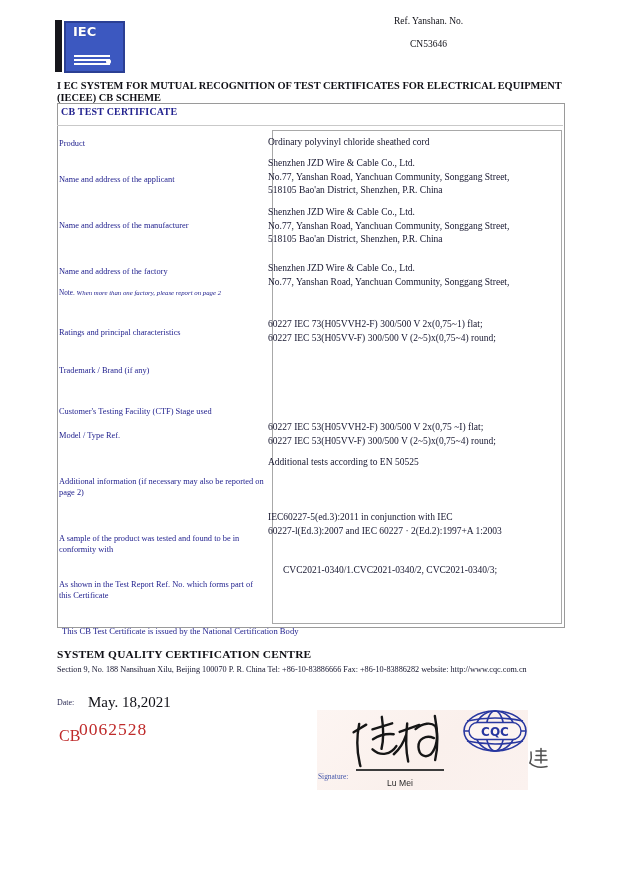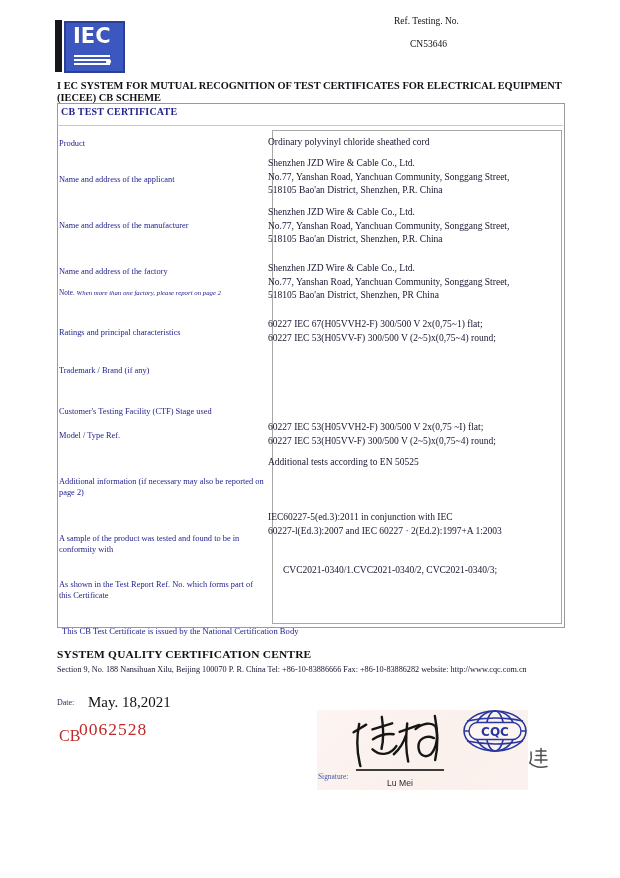--- a/index.html
+++ b/index.html
@@ -3,21 +3,21 @@
 <meta charset="utf-8">
 <style>
   html,body{margin:0;padding:0;background:#ffffff;}
   .page{
     position:relative;width:620px;height:878px;background:#ffffff;overflow:hidden;
     font-family:"Liberation Serif","DejaVu Serif",serif;color:#1c1c42;
   }
   
   .iec-spine{position:absolute;left:55px;top:20px;width:7px;height:52px;background:#16161c;}
   .iec-box{position:absolute;left:64px;top:21px;width:57px;height:48px;background:#3c58c0;border:2px solid #2b3f94;}
-  .iec-text{position:absolute;left:7px;top:1px;color:#ffffff;font-family:"DejaVu Sans",sans-serif;font-weight:bold;font-size:21px;letter-spacing:0px;text-shadow:0 0 1px #24367e;}
+  .iec-text{position:absolute;left:7px;top:1px;color:#ffffff;font-family:"DejaVu Sans",sans-serif;font-weight:bold;font-size:13px;letter-spacing:0px;text-shadow:0 0 1px #24367e;}
   .iec-lines span{display:block;height:2px;background:#ffffff;margin-top:2px;}
   .iec-lines{position:absolute;left:8px;top:30px;width:36px;}
   .iec-dot{position:absolute;left:40px;top:36px;width:5px;height:5px;border-radius:50%;background:#ffffff;}
   
   .ref-label{position:absolute;left:394px;top:16px;font-size:9.5px;color:#111118;}
   .ref-number{position:absolute;left:410px;top:39px;font-size:9.5px;color:#111118;}
   .scheme{position:absolute;left:57px;top:80px;width:505px;font-weight:bold;font-size:10.4px;line-height:11.5px;color:#101016;}
   
   .outer-box{position:absolute;left:57px;top:103px;width:506px;height:523px;border:1px solid #9a9a9a;}
   .title-rule{position:absolute;left:57px;top:125px;width:506px;height:1px;background:#c9c9c9;}
@@ -56,21 +56,21 @@
       <div class="iec-text">IEC</div>
       <div class="iec-lines">
           <span></span>
           <span></span>
           <span></span>
         </div>
       <div class="iec-dot"></div>
     </div>
   </div>
 
-  <div class="ref-label">Ref. Testing. No.</div>
+  <div class="ref-label">Ref. Yanshan. No.</div>
   <div class="ref-number">CN53646</div>
 
   <div class="scheme">
     <div>I EC SYSTEM FOR MUTUAL RECOGNITION OF TEST CERTIFICATES FOR ELECTRICAL EQUIPMENT</div>
     <div>(IECEE) CB SCHEME</div>
   </div>
 
   <div class="outer-box"></div>
   <div class="title-rule"></div>
   <div class="inner-box"></div>
@@ -98,24 +98,23 @@
     <div>518105 Bao'an District, Shenzhen, P.R. China</div>
   </div>
   <div class="val" style="top:206px">
     <div>Shenzhen JZD Wire &amp; Cable Co., Ltd.</div>
     <div>No.77, Yanshan Road, Yanchuan Community, Songgang Street,</div>
     <div>518105 Bao'an District, Shenzhen, P.R. China</div>
   </div>
   <div class="val" style="top:262px">
     <div>Shenzhen JZD Wire &amp; Cable Co., Ltd.</div>
     <div>No.77, Yanshan Road, Yanchuan Community, Songgang Street,</div>
-    <div>518105 Bao'an District, Shenzhen, PR China</div>
   </div>
   <div class="val" style="top:318px">
-    <div>60227 IEC 67(H05VVH2-F) 300/500 V 2x(0,75~1) flat;</div>
+    <div>60227 IEC 73(H05VVH2-F) 300/500 V 2x(0,75~1) flat;</div>
     <div>60227 IEC 53(H05VV-F) 300/500 V (2~5)x(0,75~4) round;</div>
   </div>
   <div class="val" style="top:421px">
     <div>60227 IEC 53(H05VVH2-F) 300/500 V 2x(0,75 ~I) flat;</div>
     <div>60227 IEC 53(H05VV-F) 300/500 V (2~5)x(0,75~4) round;</div>
   </div>
   <div class="val" style="top:456px">
     <div>Additional tests according to EN 50525</div>
   </div>
   <div class="val" style="top:511px">

